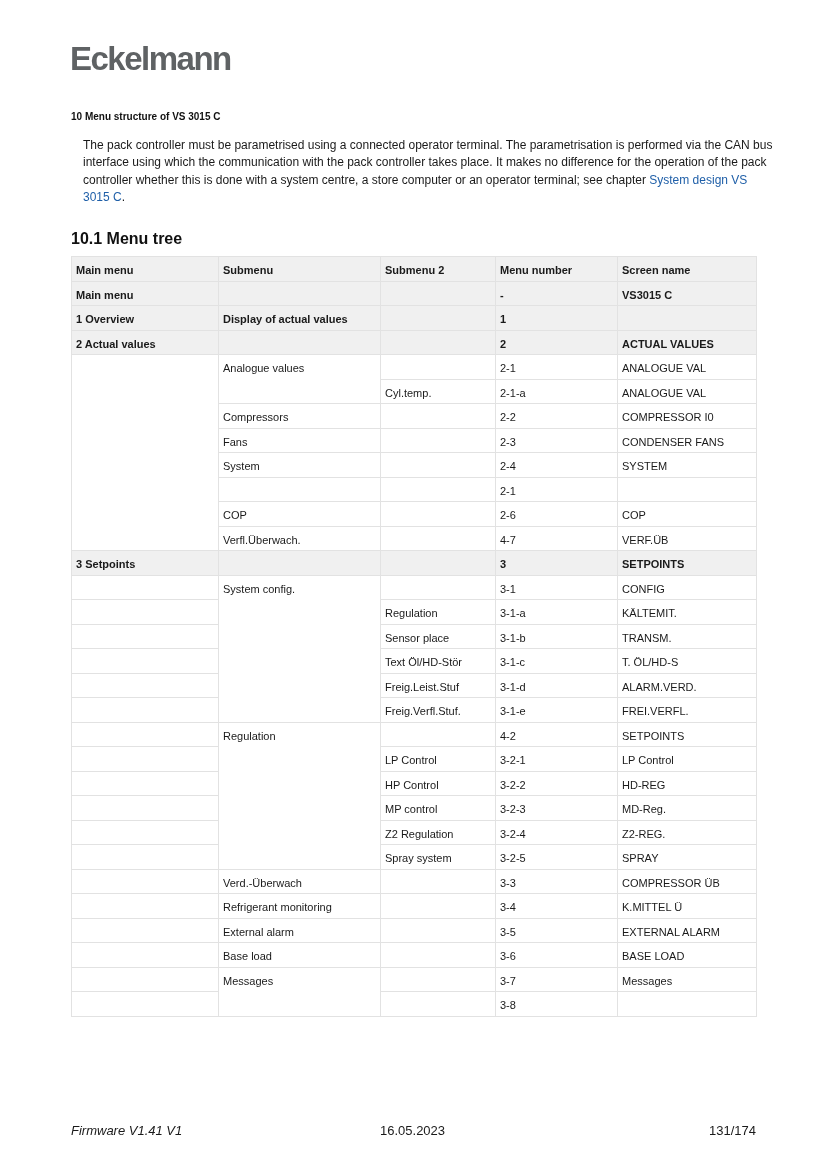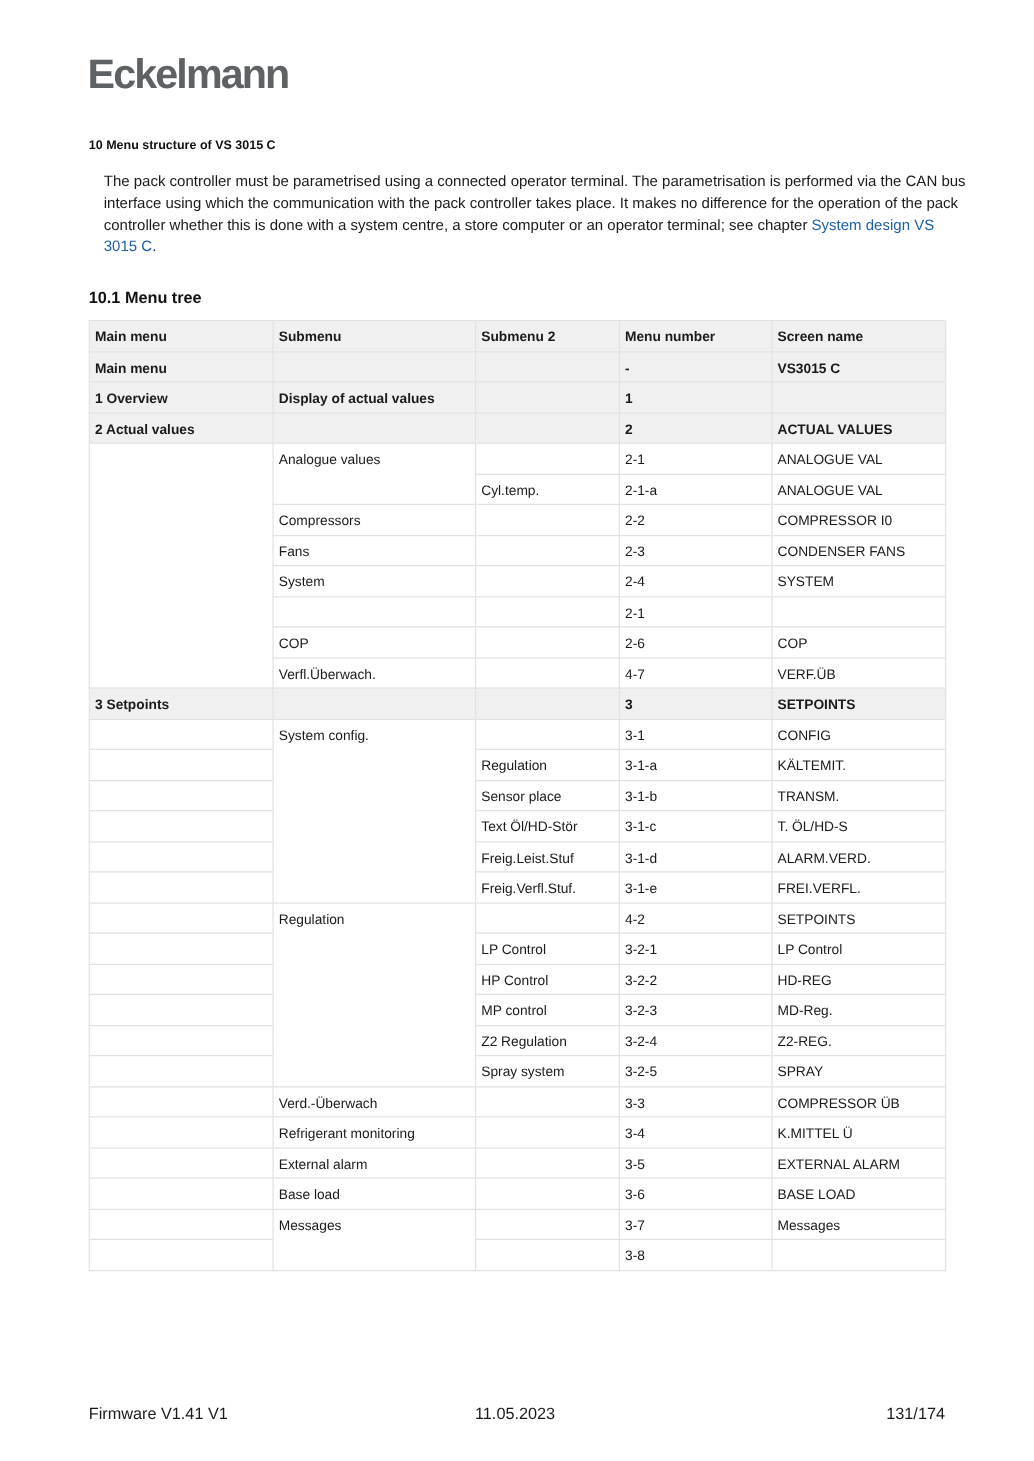--- a/index.html
+++ b/index.html
@@ -16,38 +16,38 @@
       position: absolute; left: 71px; top: 111px;
       font-size: 10px; font-weight: bold; color: #111;
     }
     .para {
       position: absolute; left: 71px; top: 137px; width: 690px;
       font-size: 12px; line-height: 17.4px; color: #1a1a1a; margin-left: 12px;
     }
     .para a { color: #1f5fa8; text-decoration: none; }
     .h2 {
       position: absolute; left: 71px; top: 230px;
-      font-size: 13px; font-weight: bold; color: #111;
+      font-size: 16px; font-weight: bold; color: #111;
     }
     table.menu {
       position: absolute; left: 71px; top: 256px;
       border-collapse: collapse; table-layout: fixed; width: 685px;
       font-size: 11px;
     }
     table.menu td {
       border: 1px solid #e2e2e2; height: 24.5px; padding: 0 4px;
       vertical-align: top; padding-top: 7px; box-sizing: border-box;
       line-height: 12px;
     }
     table.menu tr.hdr td { background: #f0f0f0; font-weight: bold; }
     table.menu tr.grey td { background: #f0f0f0; font-weight: bold; }
     .footer {
       position: absolute; top: 1123px; font-size: 13px; color: #1a1a1a;
     }
-    .f-left { left: 71px; }
+    .f-left { left: 71px; font-style: italic; }
     .f-mid { left: 380px; }
     .f-right { right: 71px; }
   </style>
 </head>
 <body>
 
 <div class="logo">Eckelmann</div>
 
 <div class="h1">10 Menu structure of VS 3015 C</div>
 
@@ -278,14 +278,14 @@
   <tr>
     <td></td>
     <td></td>
     <td>3-8</td>
     <td></td>
   </tr>
 </tbody>
   </table>
 
 <div class="footer f-left">Firmware V1.41 V1</div>
-<div class="footer f-mid">11.05.2023</div>
+<div class="footer f-mid">16.05.2023</div>
 <div class="footer f-right">131/174</div>
 
 </body></html>

